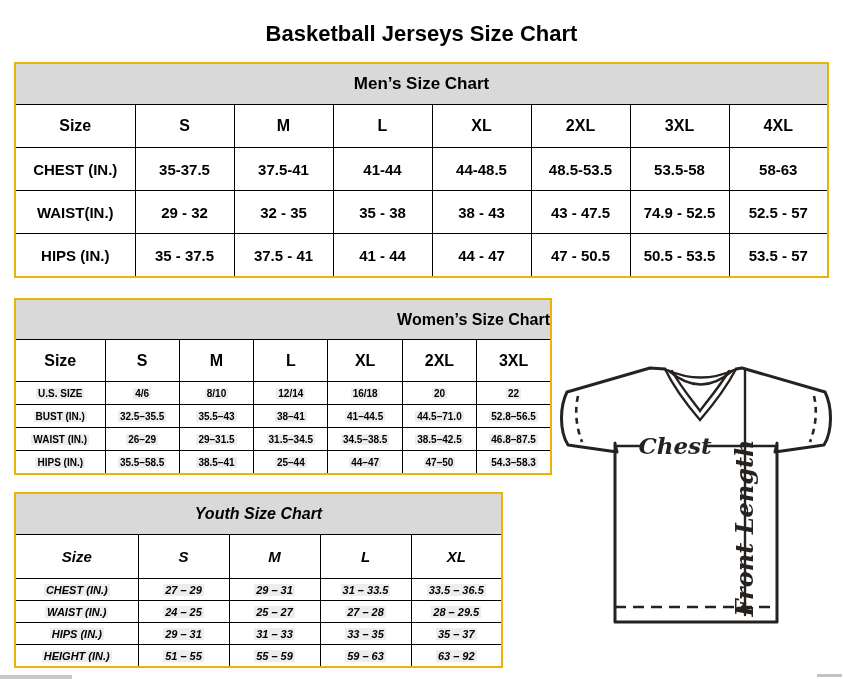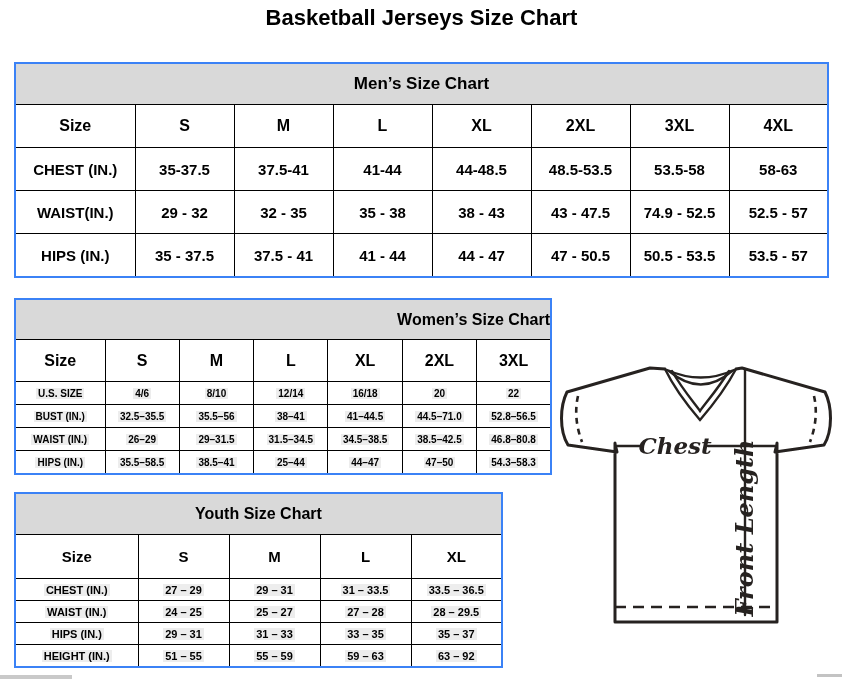--- a/index.html
+++ b/index.html
@@ -1,43 +1,43 @@
 <!DOCTYPE html>
 <html><head>
 <meta charset="utf-8">
 <style>
   html,body { margin:0; padding:0; background:#ffffff; }
   .page {
     position:relative; width:843px; height:679px; background:#ffffff;
     font-family:"Liberation Sans", sans-serif; color:#000; overflow:hidden;
   }
   .page-title {
-    position:absolute; top:5px; left:0; right:0; margin:0;
+    position:absolute; top:5px; left:0; right:0; margin:16px;
     text-align:center; font-size:22px; font-weight:bold;
   }
   table.tbl {
     position:absolute; border-collapse:collapse; table-layout:fixed;
-    text-align:center; font-weight:bold; border:2px solid #3b82f6; background:#fff;
+    text-align:center; font-weight:bold; border:2px solid #eab308; background:#fff;
   }
   .tbl th, .tbl td { border:1px solid #000; padding:0; overflow:hidden; white-space:nowrap; }
   .tbl .title-row th { background:#d9d9d9; }
 
   .mens { left:14px; top:62px; width:815px; }
   .mens .title-row th { height:40px; font-size:17px; }
   .mens .head-row th  { height:42px; font-size:16px; }
   .mens td            { height:42px; font-size:15px; }
   .mens col.lblcol    { width:120px; }
 
   .womens { left:14px; top:298px; width:538px; }
   .womens .title-row th { height:39px; font-size:16px;text-align:right; }
   .womens .head-row th  { height:41px; font-size:16px; }
   .womens td            { height:22px; font-size:10px; }
   .womens col.lblcol    { width:90px; }
 
-  .youth { left:14px; top:492px; width:489px; }
+  .youth { left:14px; top:492px; width:489px;font-style:italic; }
   .youth .title-row th { height:40px; font-size:16px; }
   .youth .head-row th  { height:43px; font-size:15px; }
   .youth td            { height:21px; font-size:11px; }
   .youth col.lblcol    { width:123px; }
 
   .hl { background:#ededed; padding:0 2px; }
 
   .jersey-svg { position:absolute; left:556px; top:356px; }
   .jersey-line { fill:none; stroke:#262220; stroke-width:3; stroke-linejoin:round; stroke-linecap:round; }
   .jersey-thin { fill:none; stroke:#262220; stroke-width:2.4; stroke-linecap:round; }
@@ -146,34 +146,34 @@
         <td><span class="hl">4/6</span></td>
         <td><span class="hl">8/10</span></td>
         <td><span class="hl">12/14</span></td>
         <td><span class="hl">16/18</span></td>
         <td><span class="hl">20</span></td>
         <td><span class="hl">22</span></td>
       </tr>
       <tr>
         <td><span class="hl">BUST (IN.)</span></td>
         <td><span class="hl">32.5–35.5</span></td>
-        <td><span class="hl">35.5–56</span></td>
+        <td><span class="hl">35.5–43</span></td>
         <td><span class="hl">38–41</span></td>
         <td><span class="hl">41–44.5</span></td>
         <td><span class="hl">44.5–71.0</span></td>
         <td><span class="hl">52.8–56.5</span></td>
       </tr>
       <tr>
         <td><span class="hl">WAIST (IN.)</span></td>
         <td><span class="hl">26–29</span></td>
         <td><span class="hl">29–31.5</span></td>
         <td><span class="hl">31.5–34.5</span></td>
         <td><span class="hl">34.5–38.5</span></td>
         <td><span class="hl">38.5–42.5</span></td>
-        <td><span class="hl">46.8–80.8</span></td>
+        <td><span class="hl">46.8–87.5</span></td>
       </tr>
       <tr>
         <td><span class="hl">HIPS (IN.)</span></td>
         <td><span class="hl">35.5–58.5</span></td>
         <td><span class="hl">38.5–41</span></td>
         <td><span class="hl">25–44</span></td>
         <td><span class="hl">44–47</span></td>
         <td><span class="hl">47–50</span></td>
         <td><span class="hl">54.3–58.3</span></td>
       </tr>

